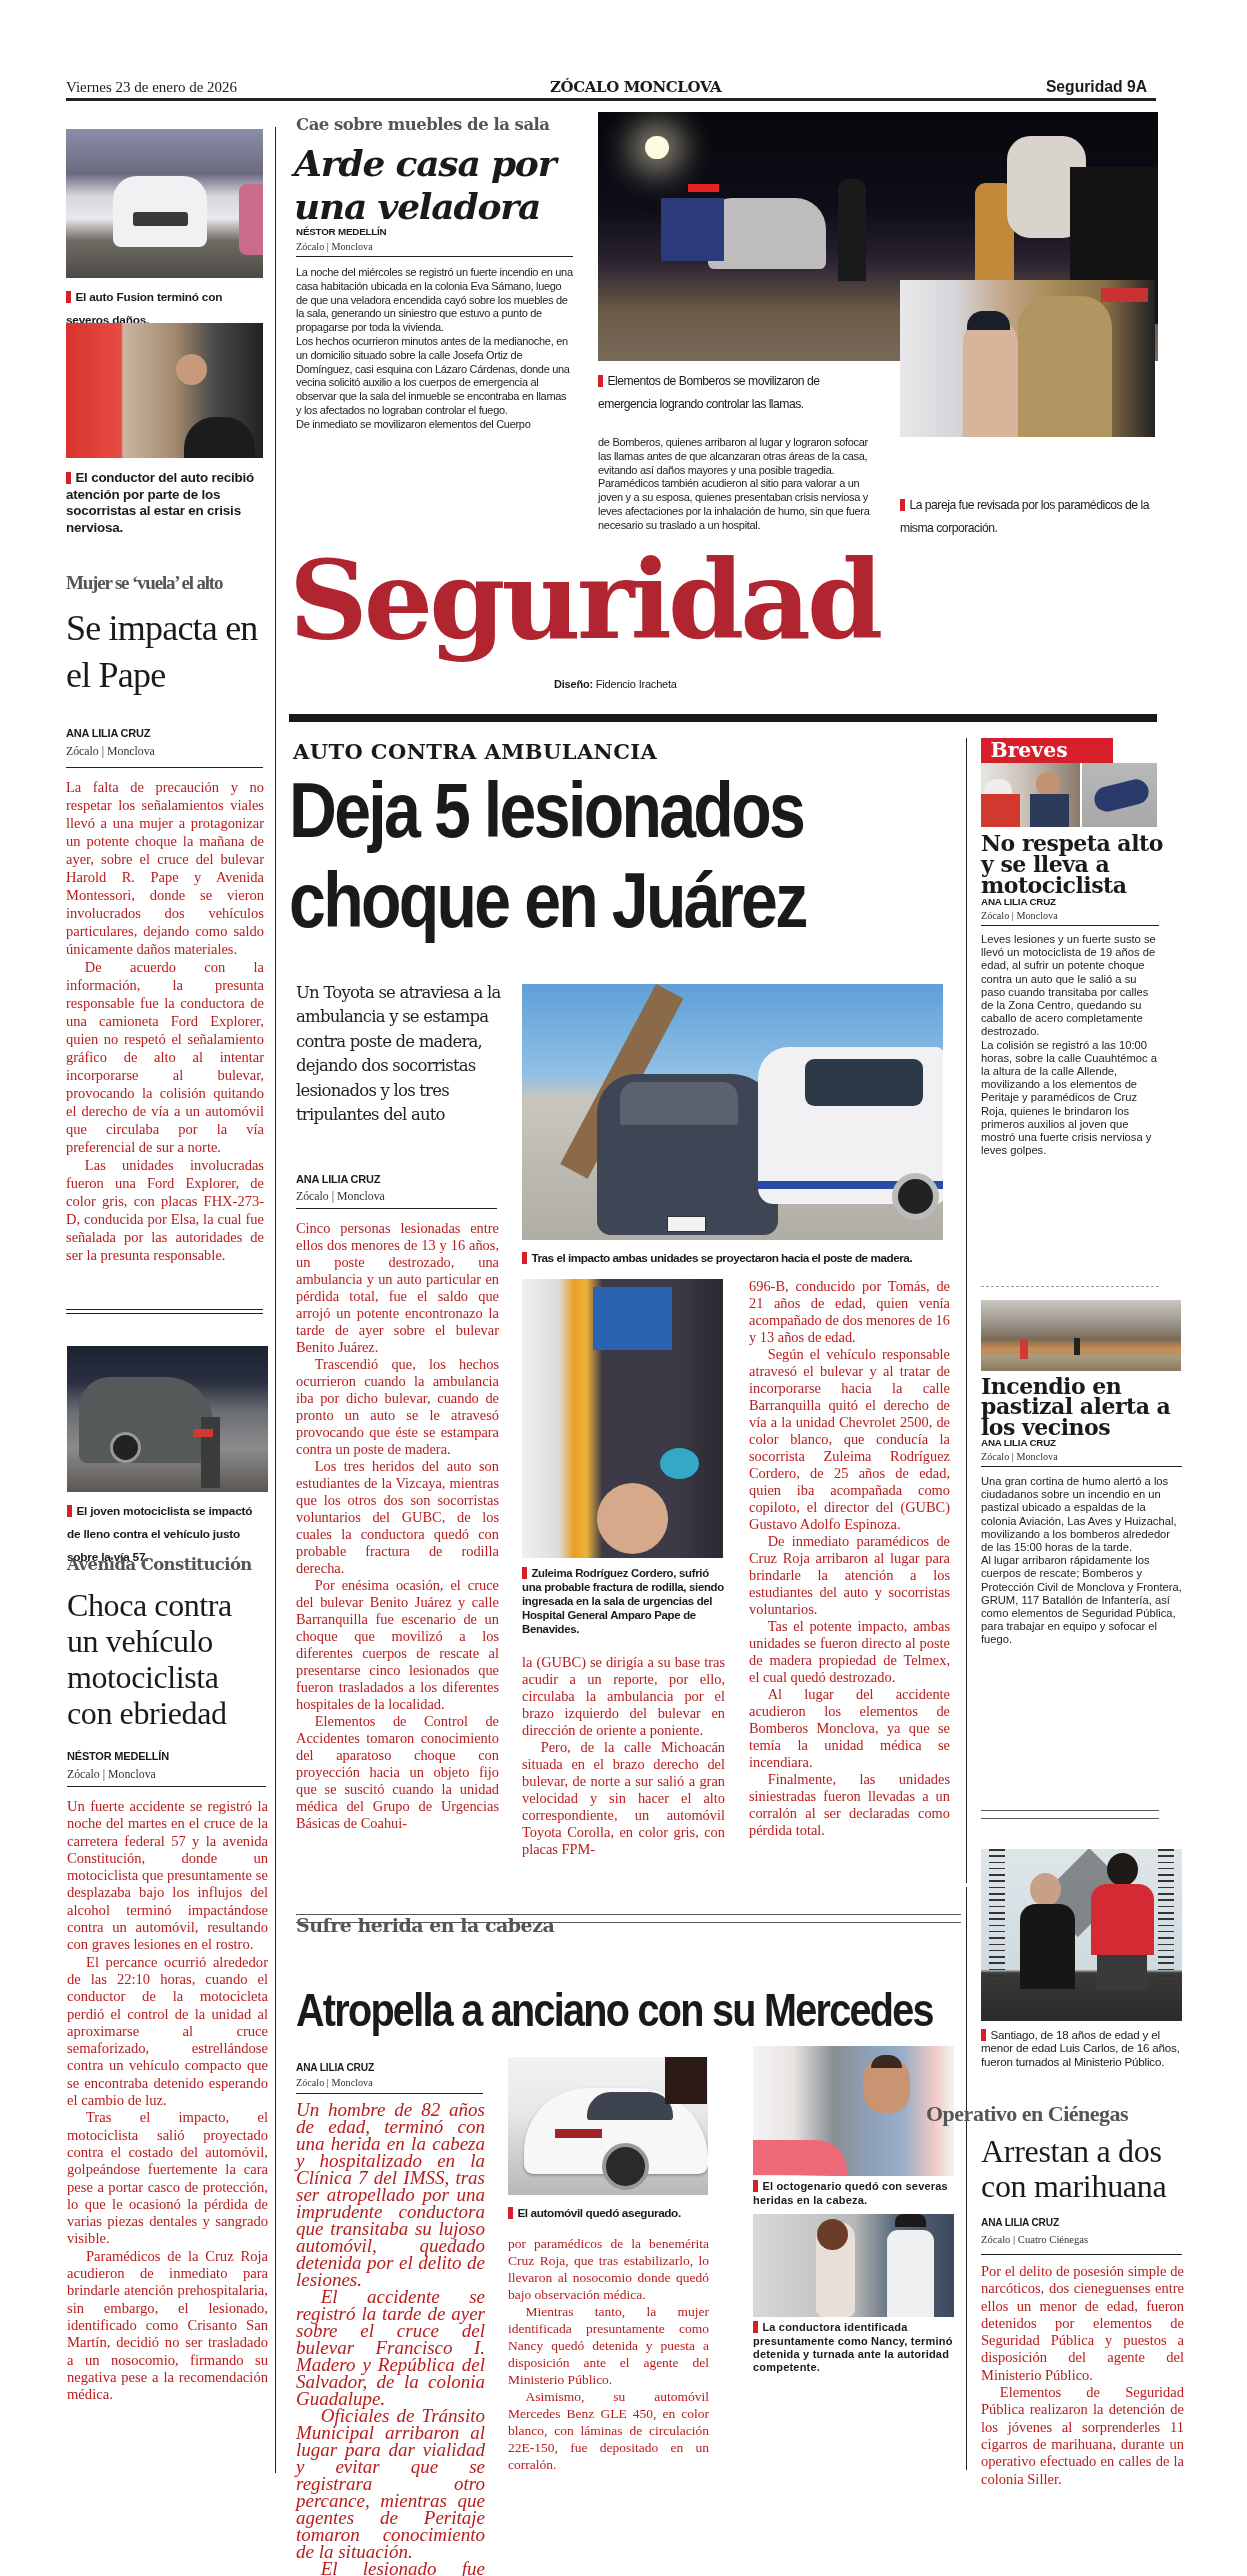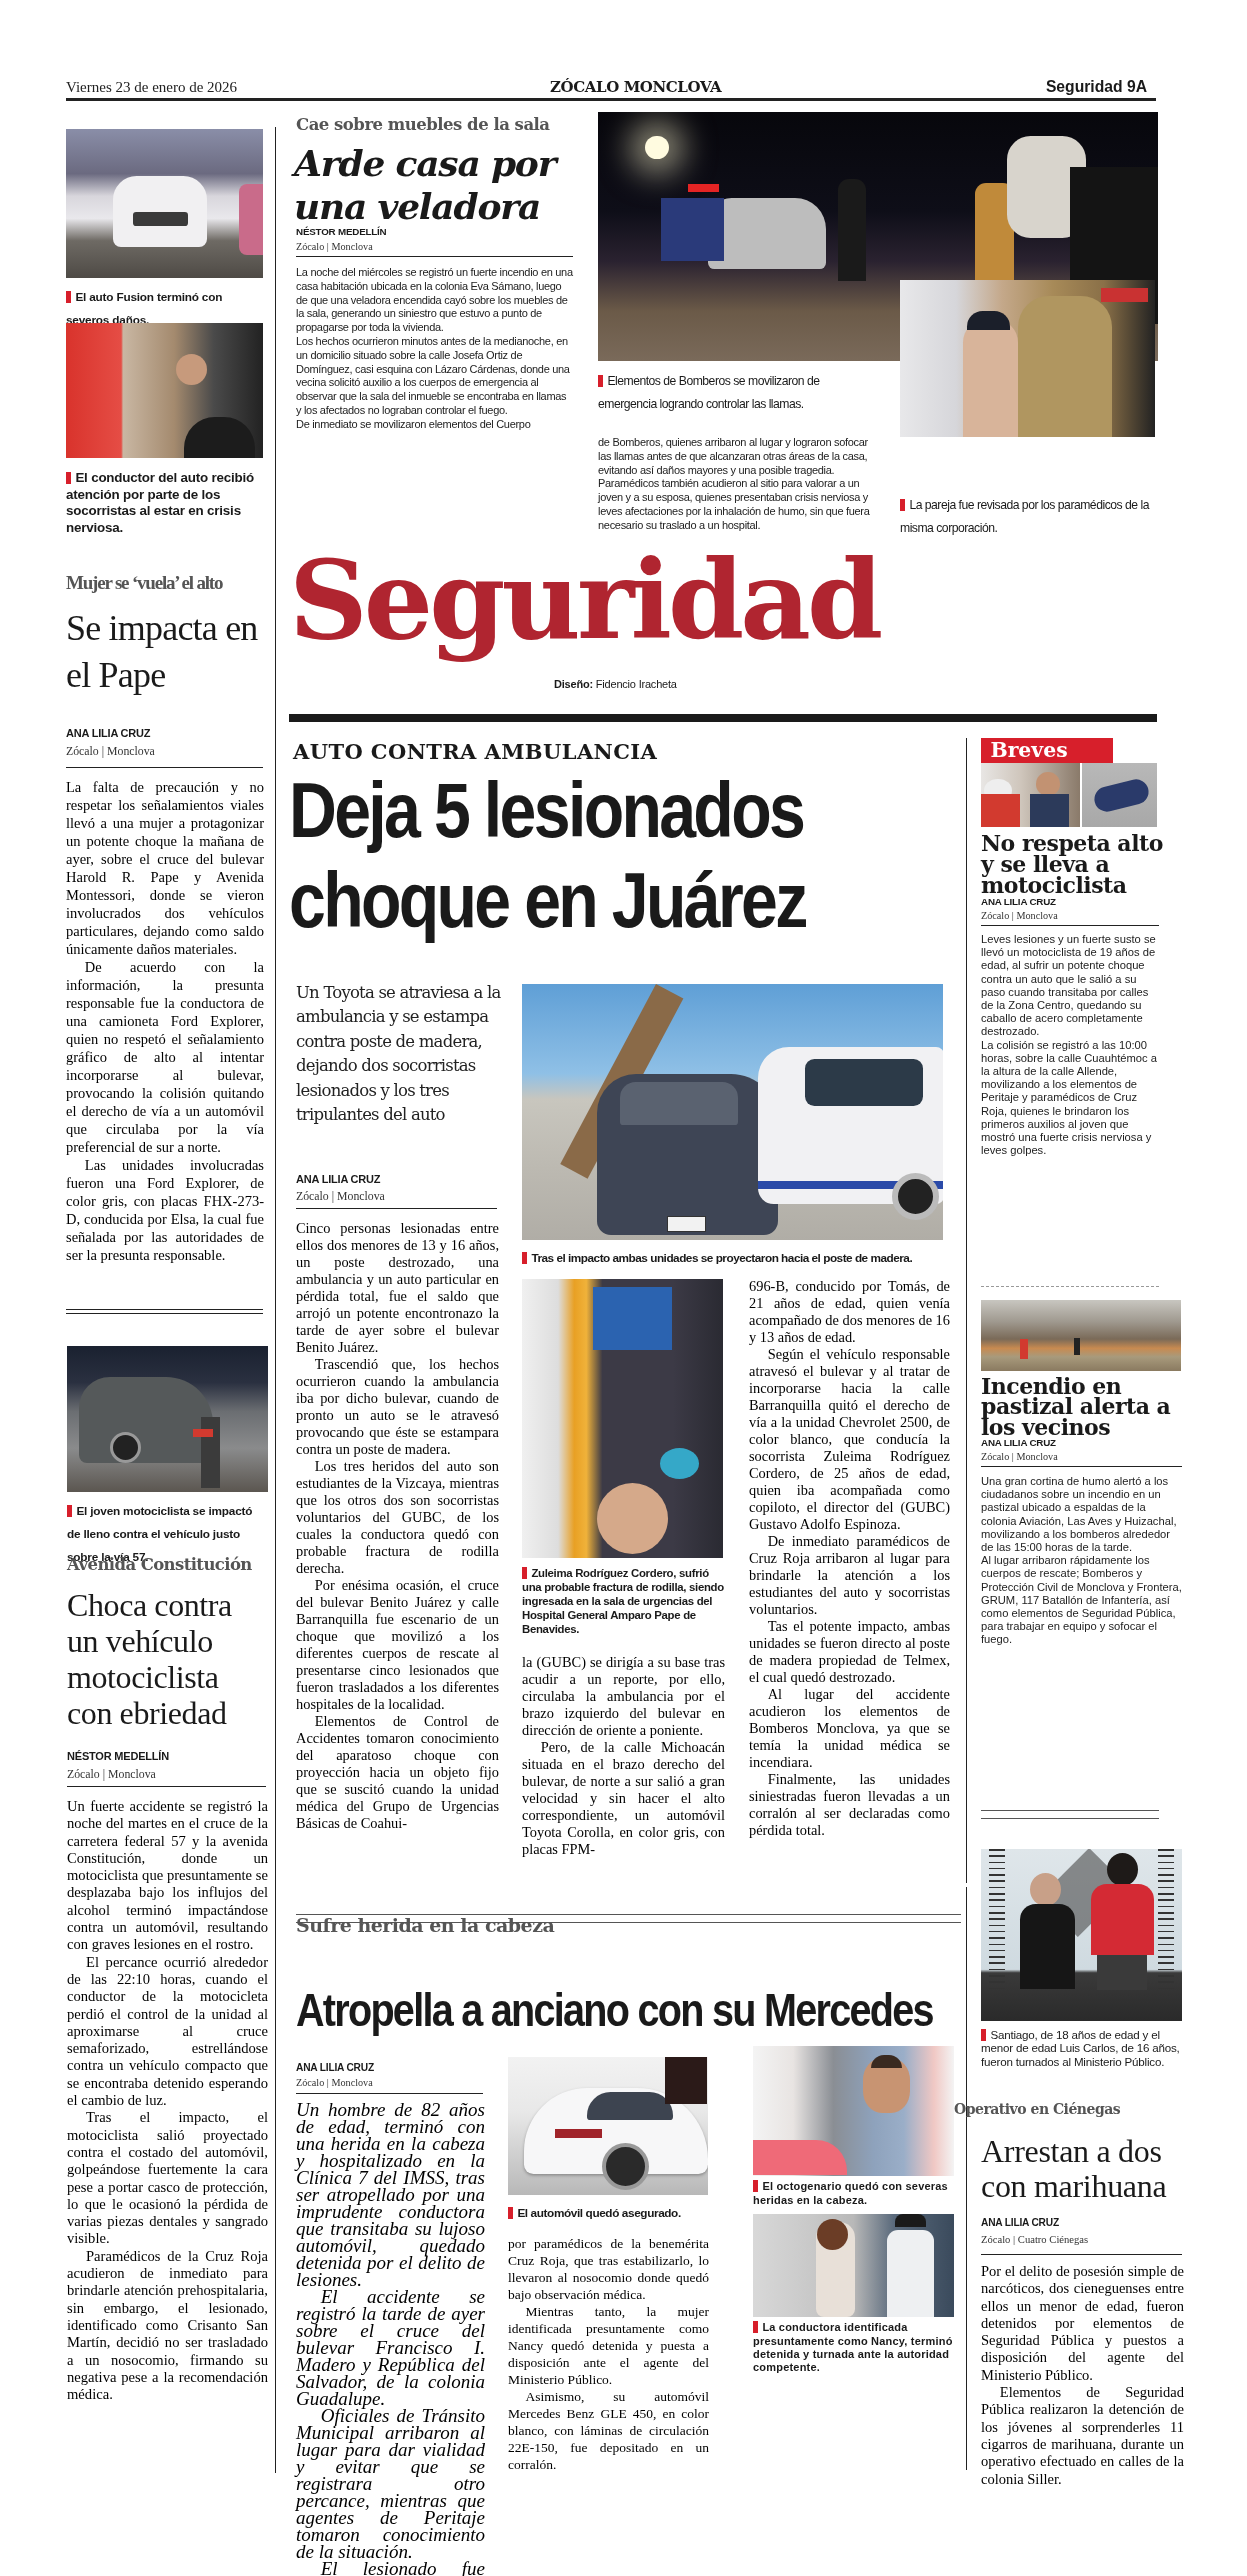--- a/index.html
+++ b/index.html
@@ -8,21 +8,21 @@
   .abs { position: absolute; }
   .sans { font-family: "Liberation Sans", sans-serif; }
   .serif { font-family: "Liberation Serif", serif; }
   .photo { position: absolute; overflow: hidden; }
   .caption { font-family: "Liberation Sans", sans-serif; font-size: 11.8px; line-height: 23px; color: #1a1a1a; font-weight: bold; letter-spacing: -0.2px; }
   .caption .mk { display: inline-block; width: 4.7px; height: 11.8px; background: #d71f2b; margin-right: 4.7px; vertical-align: -1.6px; }
   .kicker { font-family: "DejaVu Serif", serif; font-weight: bold; color: #555555; }
   .byline-name { font-family: "Liberation Sans", sans-serif; font-weight: bold; font-size: 11px; color: #1a1a1a; letter-spacing: -0.2px; }
   .byline-place { font-family: "Liberation Serif", serif; font-size: 11.8px; color: #333; }
   .rule { position: absolute; height: 1.6px; background: #222; }
-  .body { font-family: "Liberation Serif", serif; font-size: 14.5px; line-height: 18px; color: #000000; text-align: justify; hyphens: auto; }
+  .body { font-family: "Liberation Serif", serif; font-size: 14.5px; line-height: 18px; color: #b91c1c; text-align: justify; hyphens: auto; }
   .body p { text-indent: 1.3em; }
   .body p.first { text-indent: 0; }
   .bodysm { font-family: "Liberation Sans", sans-serif; font-size: 11.4px; line-height: 14px; color: #222; }
   .bodycond { font-family: "Liberation Sans", sans-serif; font-size: 11px; line-height: 13.8px; color: #222; letter-spacing: -0.3px; }
   .vline { position: absolute; width: 1.6px; background: #222; }
   .dash { position: absolute; height: 0; border-top: 1.6px dashed #999; }
 </style>
 </head>
 <body>
 
@@ -254,21 +254,21 @@
   <div style="position:absolute;left:7.9px;top:0;width:15.7px;height:142px;background:repeating-linear-gradient(180deg,#333 0 1.6px,transparent 1.6px 6.3px);"></div>
   <div style="position:absolute;right:7.9px;top:0;width:15.7px;height:142px;background:repeating-linear-gradient(180deg,#333 0 1.6px,transparent 1.6px 6.3px);"></div>
   <div style="position:absolute;left:75px;top:7.9px;width:55px;height:71px;background:#4a4a4a;transform:rotate(45deg);opacity:0.6;"></div>
   <div style="position:absolute;left:49px;top:23.6px;width:31px;height:33px;background:#c8a088;border-radius:50%;"></div>
   <div style="position:absolute;left:39px;top:55px;width:55px;height:85px;background:#161616;border-radius:15.7px 15.7px 0 0;"></div>
   <div style="position:absolute;left:126px;top:3.9px;width:31px;height:33px;background:#1e1a18;border-radius:50%;"></div>
   <div style="position:absolute;left:110px;top:35px;width:63px;height:71px;background:#d42a34;border-radius:15.7px 15.7px 0 0;"></div>
   <div style="position:absolute;left:116px;top:106px;width:50px;height:35px;background:#3a3a3a;"></div>
 </div>
 <div class="abs caption" style="left:981px;top:2028px;width:201px;font-weight:normal;font-size:11.6px;line-height:13.4px;letter-spacing:-0.2px;"><span class="mk"></span><span>Santiago, de 18 años de edad y el menor de edad Luis Carlos, de 16 años, fueron turnados al Ministerio Público.</span></div>
-<div class="abs kicker" style="left:954px;top:2101px;font-size:14px;letter-spacing:-0.5px;">Operativo en Ciénegas</div>
+<div class="abs kicker" style="left:926px;top:2101px;font-size:22px;letter-spacing:-0.5px;font-family:Liberation Serif, serif;">Operativo en Ciénegas</div>
 <div class="abs serif" style="left:981px;top:2134px;width:204px;font-size:32px;line-height:35px;letter-spacing:-0.3px;">Arrestan a dos con marihuana</div>
 <div class="abs byline-name" style="left:981px;top:2217px;font-size:10.2px;">ANA LILIA CRUZ</div>
 <div class="abs byline-place" style="left:981px;top:2234px;font-size:10.6px;">Zócalo | Cuatro Ciénegas</div>
 <div class="rule" style="left:981px;top:2254px;width:201px;height:0.8px;"></div>
 <div class="abs body" style="left:981px;top:2263px;width:203px;font-size:14.5px;line-height:17.3px;">
   <p class="first">Por el delito de posesión simple de narcóticos, dos cieneguenses entre ellos un menor de edad, fueron detenidos por elementos de Seguridad Pública y puestos a disposición del agente del Ministerio Público.</p>
   <p>Elementos de Seguridad Pública realizaron la detención de los jóvenes al sorprenderles 11 cigarros de marihuana, durante un operativo efectuado en calles de la colonia Siller.</p>
 </div>
 
 

